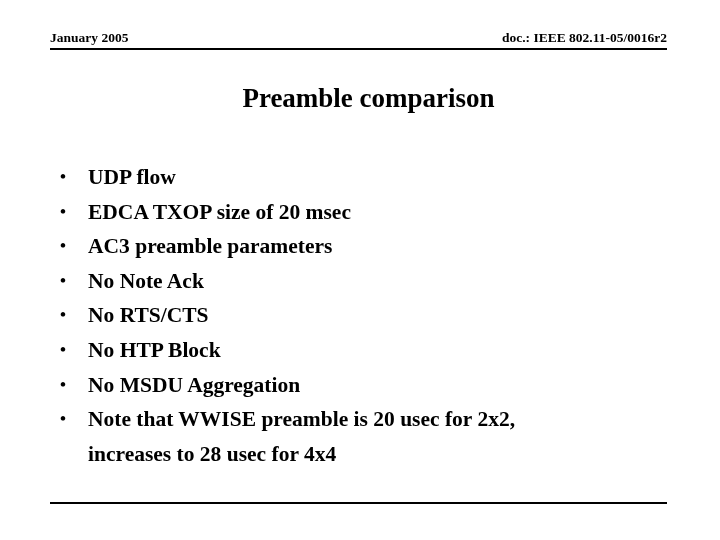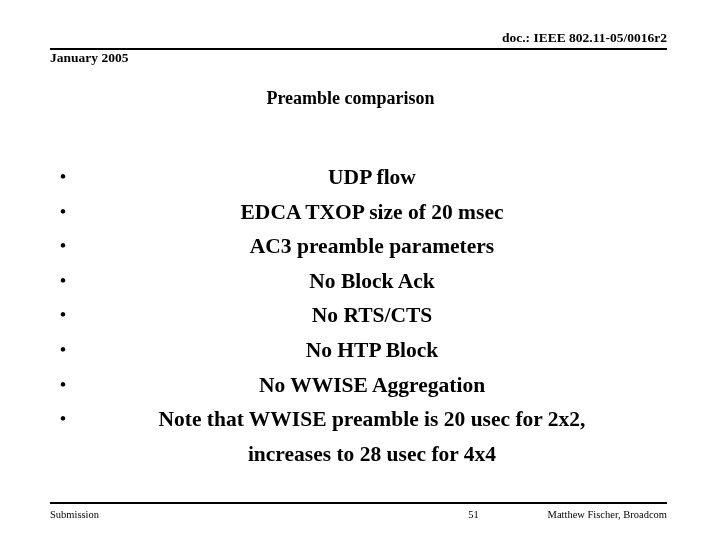--- a/index.html
+++ b/index.html
@@ -31,43 +31,42 @@
     display: flex;
     align-items: flex-start;
     justify-content: space-between;
     font-weight: bold;
     font-size: 13.5px;
     line-height: 16px;
     white-space: nowrap;
   }
   .header-date {
     text-align: right;
-    margin-top: 20px;
   }
   .header-doc {
     text-align: right;
   }
   .header-rule {
     position: absolute;
     left: 50px;
     top: 48px;
     width: 617px;
     height: 2px;
     background: #000000;
   }
 
   
   .title {
     position: absolute;
-    left: 42px;
+    left: 60px;
     top: 81px;
     width: 617px;
     text-align: center;
     font-weight: bold;
-    font-size: 18px;
+    font-size: 27px;
     line-height: 34px;
     white-space: nowrap;
   }
 
   
   .bullets {
     position: absolute;
     left: 56px;
     top: 160px;
     width: 600px;
@@ -83,21 +82,21 @@
     flex: 0 0 auto;
     width: 32px;
     text-align: left;
     padding-left: 4px;
     font-size: 17px;
     line-height: 34.6px;
     box-sizing: border-box;
   }
   .bullet-text {
     flex: 1 1 auto;
-    text-align: center;
+    text-align: left;
     white-space: pre-line;
   }
 
   
   .footer-rule {
     position: absolute;
     left: 50px;
     top: 502px;
     width: 617px;
     height: 2px;
@@ -155,46 +154,41 @@
       <span class="bullet-text">EDCA TXOP size of 20 msec</span>
     </div>
 
     <div class="bullet-row">
       <span class="bullet-marker">•</span>
       <span class="bullet-text">AC3 preamble parameters</span>
     </div>
 
     <div class="bullet-row">
       <span class="bullet-marker">•</span>
-      <span class="bullet-text">No Block Ack</span>
+      <span class="bullet-text">No Note Ack</span>
     </div>
 
     <div class="bullet-row">
       <span class="bullet-marker">•</span>
       <span class="bullet-text">No RTS/CTS</span>
     </div>
 
     <div class="bullet-row">
       <span class="bullet-marker">•</span>
       <span class="bullet-text">No HTP Block</span>
     </div>
 
     <div class="bullet-row">
       <span class="bullet-marker">•</span>
-      <span class="bullet-text">No WWISE Aggregation</span>
+      <span class="bullet-text">No MSDU Aggregation</span>
     </div>
 
     <div class="bullet-row">
       <span class="bullet-marker">•</span>
       <span class="bullet-text">Note that WWISE preamble is 20 usec for 2x2,
 increases to 28 usec for 4x4</span>
     </div>
 
   </div>
 
   <div class="footer-rule"></div>
-  <div class="footer">
-    <div class="footer-left">Submission</div>
-    <div class="footer-center">51</div>
-    <div class="footer-right">Matthew Fischer, Broadcom</div>
-  </div>
 
 </div>
 
 </body></html>

